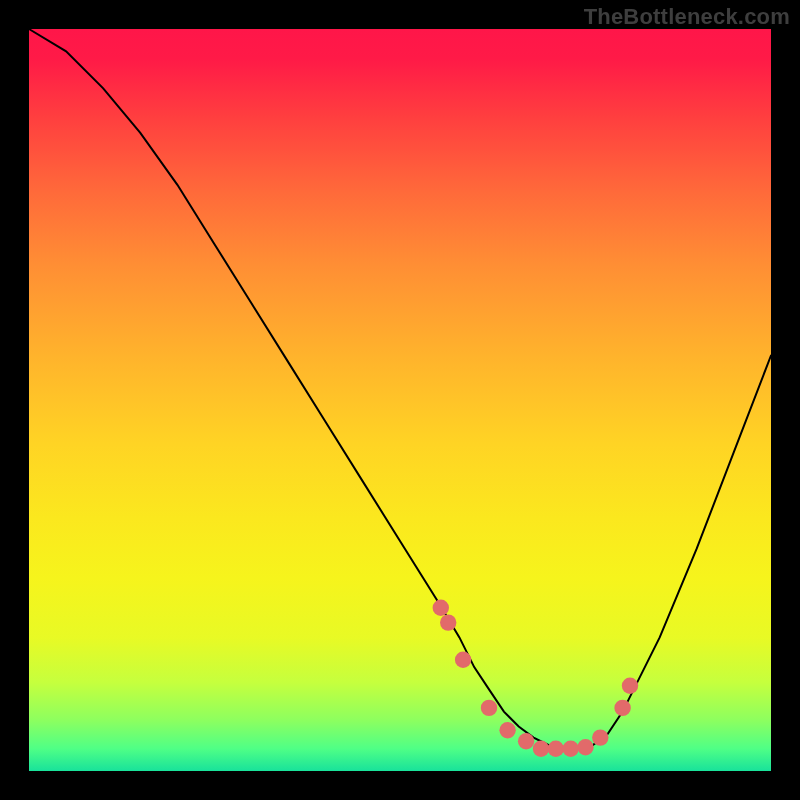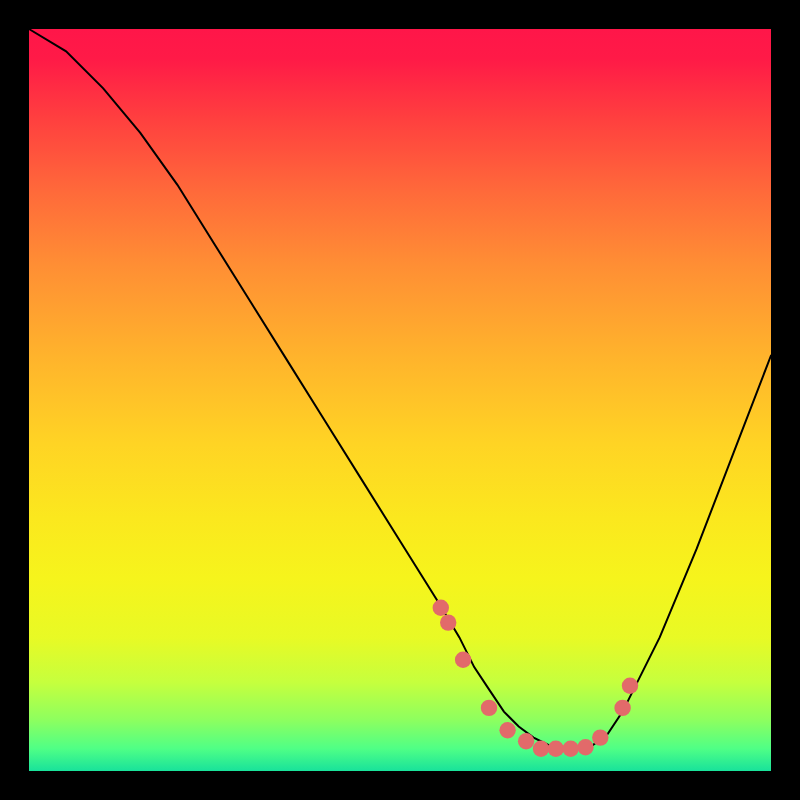--- a/index.html
+++ b/index.html
@@ -66,20 +66,21 @@
     top: 0;
     width: 742px;
     height: 742px;
     overflow: visible;
   }
 </style>
 </head>
 <body>
 
 <div class="frame">
+  <div class="watermark">TheBottleneck.com</div>
 
   <div class="plot">
     <div class="gradient"></div>
     <svg class="curve" viewBox="0 0 742 742" preserveAspectRatio="none">
       <path id="curve-path" fill="none" stroke="#000" stroke-width="2.0" stroke-linecap="round" d="M0.0 0.0 L37.1 22.3 L74.2 59.4 L111.3 103.9 L148.4 155.8 L185.5 215.2 L222.6 274.5 L259.7 333.9 L296.8 393.3 L333.9 452.6 L371.0 512.0 L408.1 571.3 L430.4 608.4 L445.2 638.1 L460.0 660.4 L474.9 682.6 L489.7 697.5 L504.6 708.6 L519.4 716.0 L534.2 719.7 L549.1 719.7 L563.9 716.0 L578.8 704.9 L593.6 682.6 L630.7 608.4 L667.8 519.4 L704.9 422.9 L742.0 326.5"></path>
       <g id="dots">
           <circle cx="411.8" cy="578.8" r="8.2" fill="#e26a6a"></circle>
           <circle cx="419.2" cy="593.6" r="8.2" fill="#e26a6a"></circle>
           <circle cx="434.1" cy="630.7" r="8.2" fill="#e26a6a"></circle>
           <circle cx="460.0" cy="678.9" r="8.2" fill="#e26a6a"></circle>

